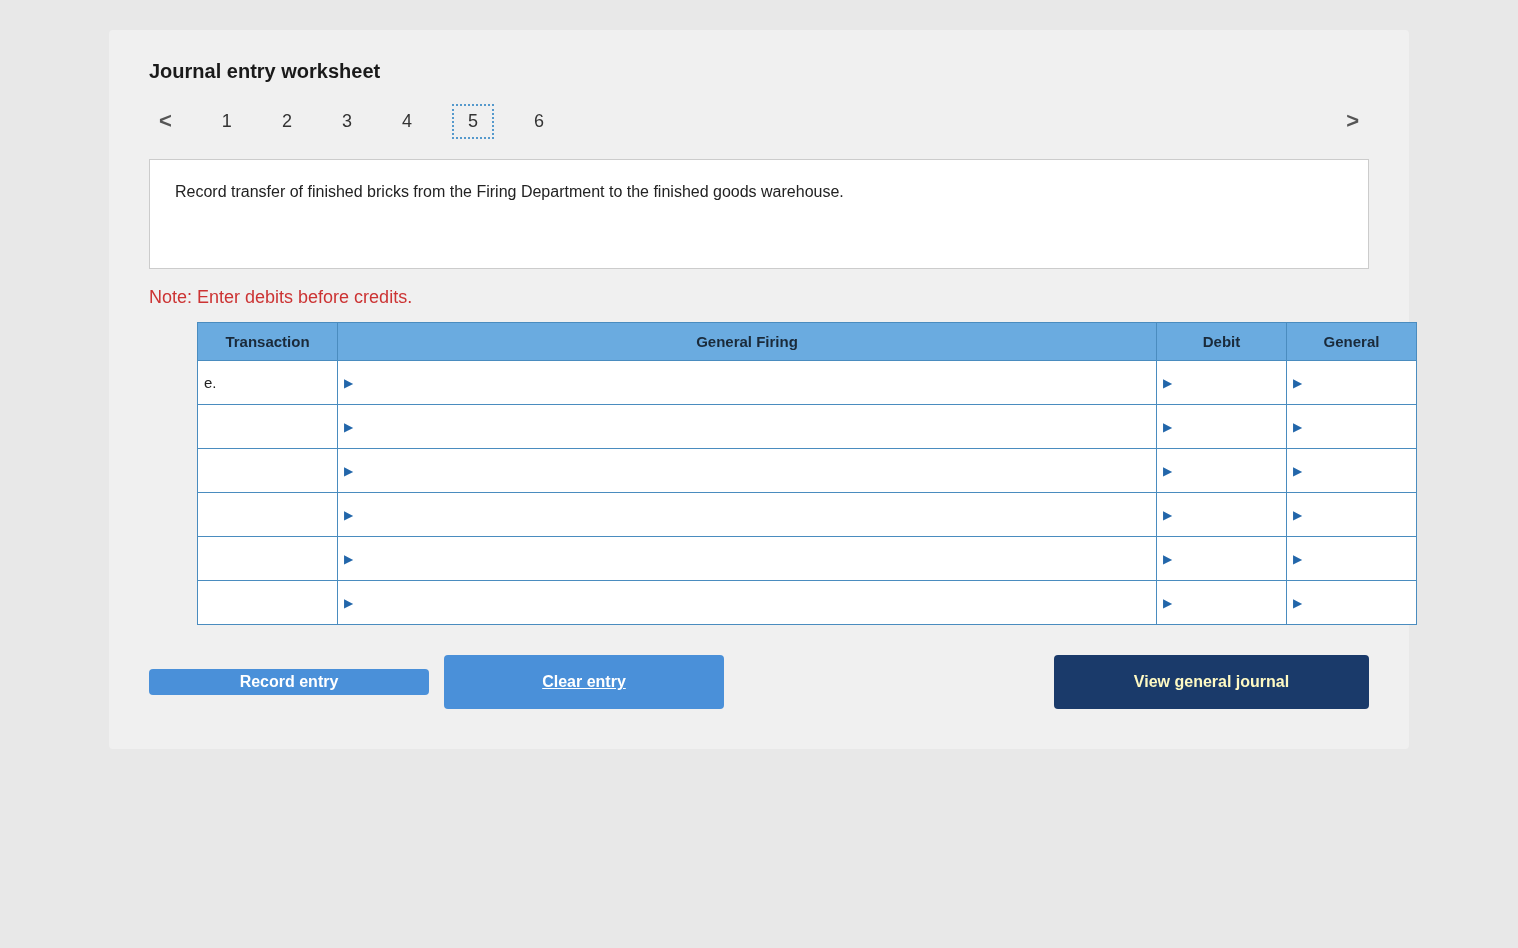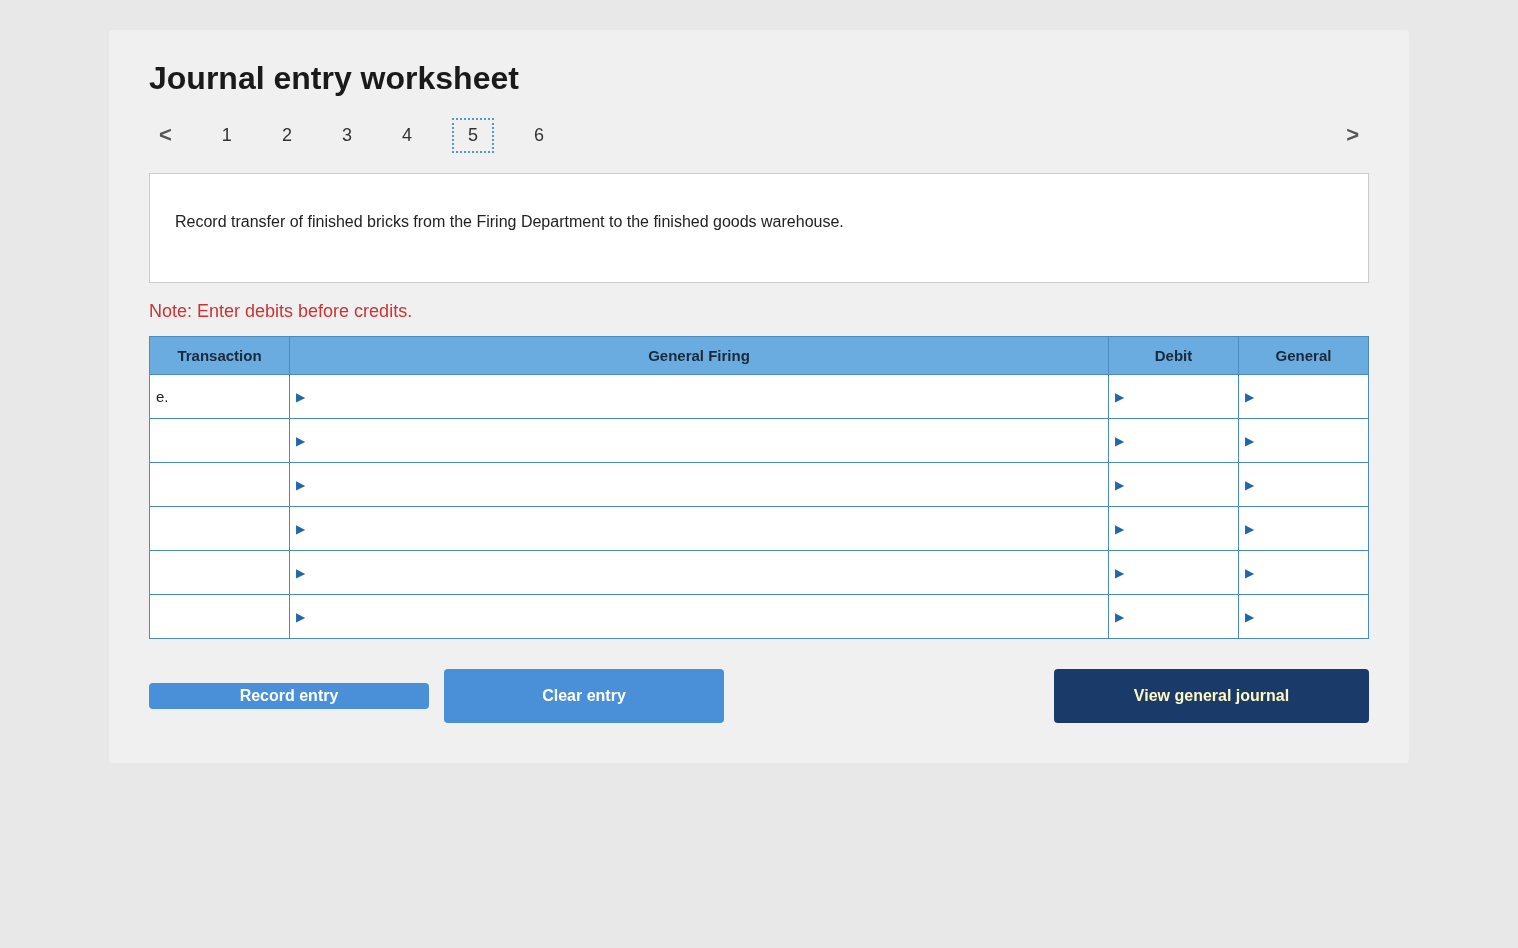--- a/index.html
+++ b/index.html
@@ -27,21 +27,21 @@
 
     .worksheet-card {
       background-color: #f0f0f0;
       border-radius: 4px;
       padding: 30px 40px 40px 40px;
       max-width: 1300px;
       margin: 0 auto;
     }
 
     .page-title {
-      font-size: 32px;
+      font-size: 20px;
       font-weight: bold;
       color: #1a1a1a;
       margin-bottom: 20px;
     }
 
     .pagination-row {
       display: flex;
       align-items: center;
       gap: 30px;
       margin-bottom: 20px;
@@ -65,38 +65,39 @@
 
     .page-num.active {
       border: 2px dotted #5599cc;
       padding: 5px 14px;
       color: #333;
     }
 
     .description-box {
       background-color: #ffffff;
       border: 1px solid #cccccc;
-      padding: 36px 25px;
+      padding: 20px 25px;
       margin-bottom: 18px;
       min-height: 110px;
       font-size: 16px;
       color: #222;
       line-height: 1.5;
     }
 
     .note-text {
       color: #cc3333;
       font-size: 18px;
       margin-bottom: 14px;
     }
 
     .journal-table {
       width: 100%;
       border-collapse: collapse;
       margin-bottom: 30px;
+      margin-left: 48px;
     }
 
     .journal-table thead tr th {
       background-color: #6aabe0;
       color: #1a2a3a;
       font-weight: bold;
       font-size: 15px;
       padding: 10px 12px;
       border: 1px solid #4a8cbf;
       text-align: center;
@@ -189,20 +190,21 @@
     .btn-clear {
       background-color: #4a90d9;
       color: white;
       font-weight: bold;
       font-size: 16px;
       border: none;
       border-radius: 4px;
       padding: 18px 40px;
       cursor: pointer;
       min-width: 280px;
+      text-decoration: underline;
     }
 
     .btn-view {
       background-color: #1a3a6a;
       color: #fef9c3;
       font-weight: bold;
       font-size: 16px;
       border: none;
       border-radius: 4px;
       padding: 18px 40px;

